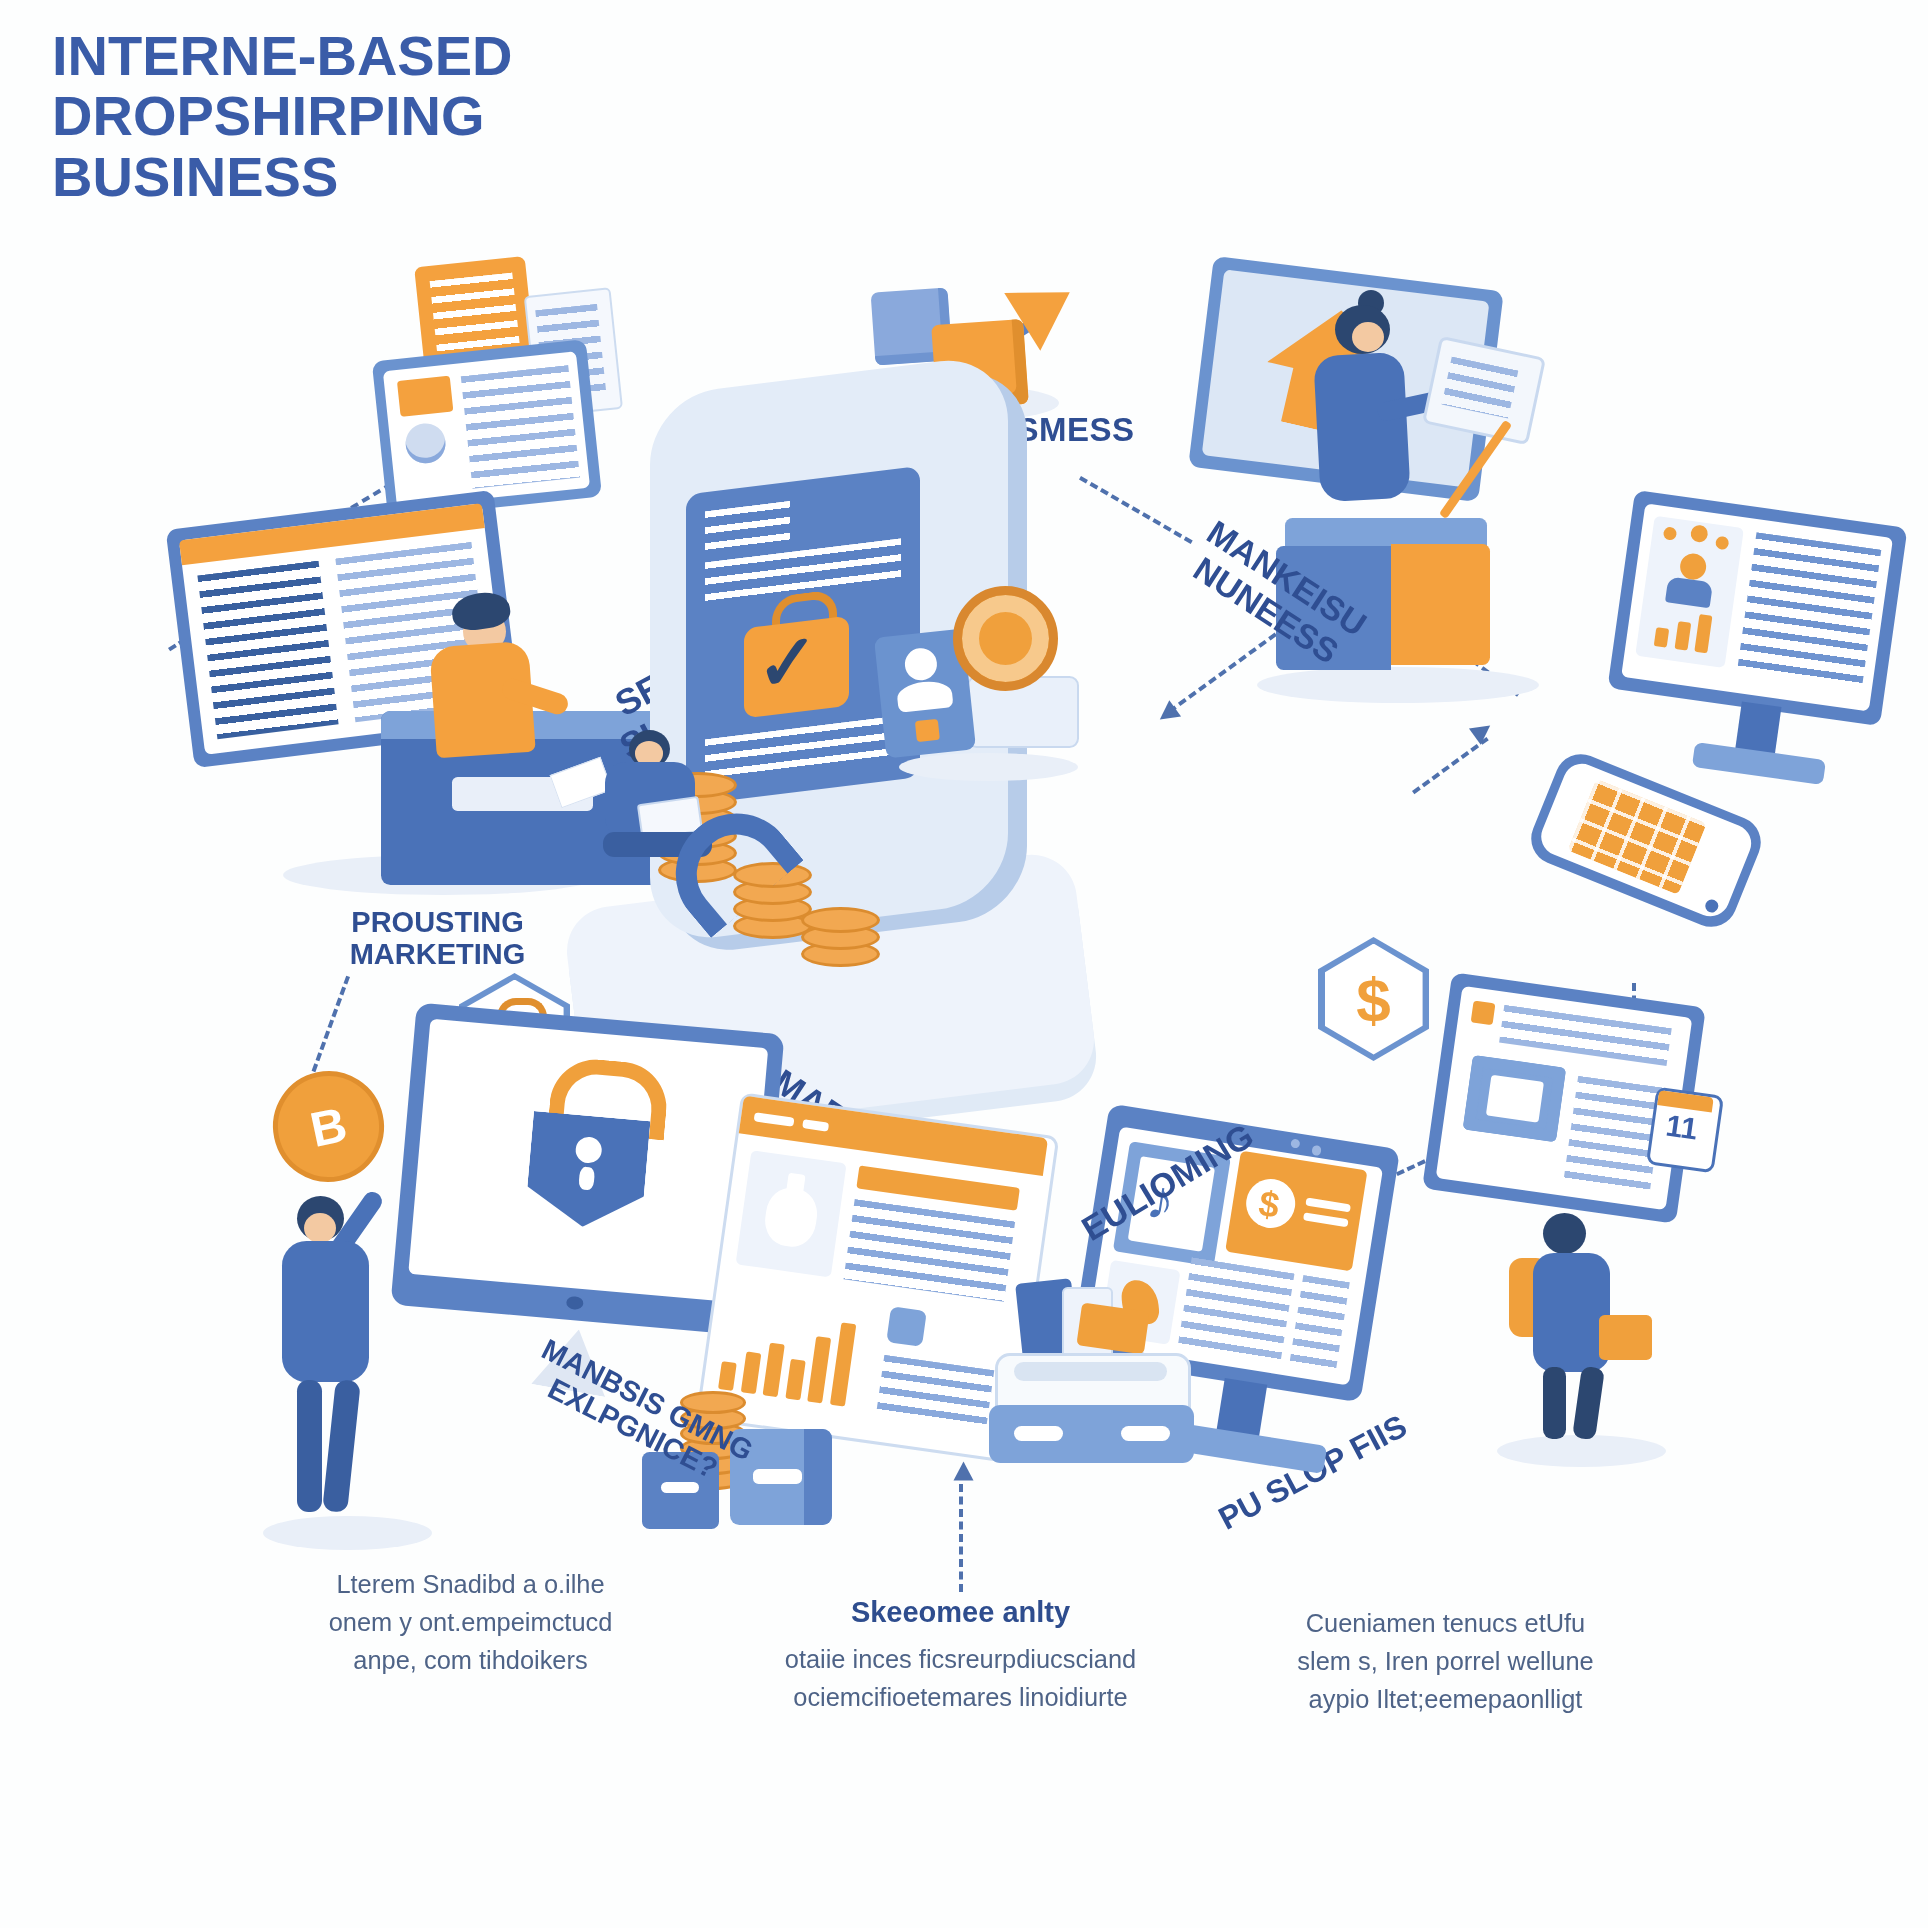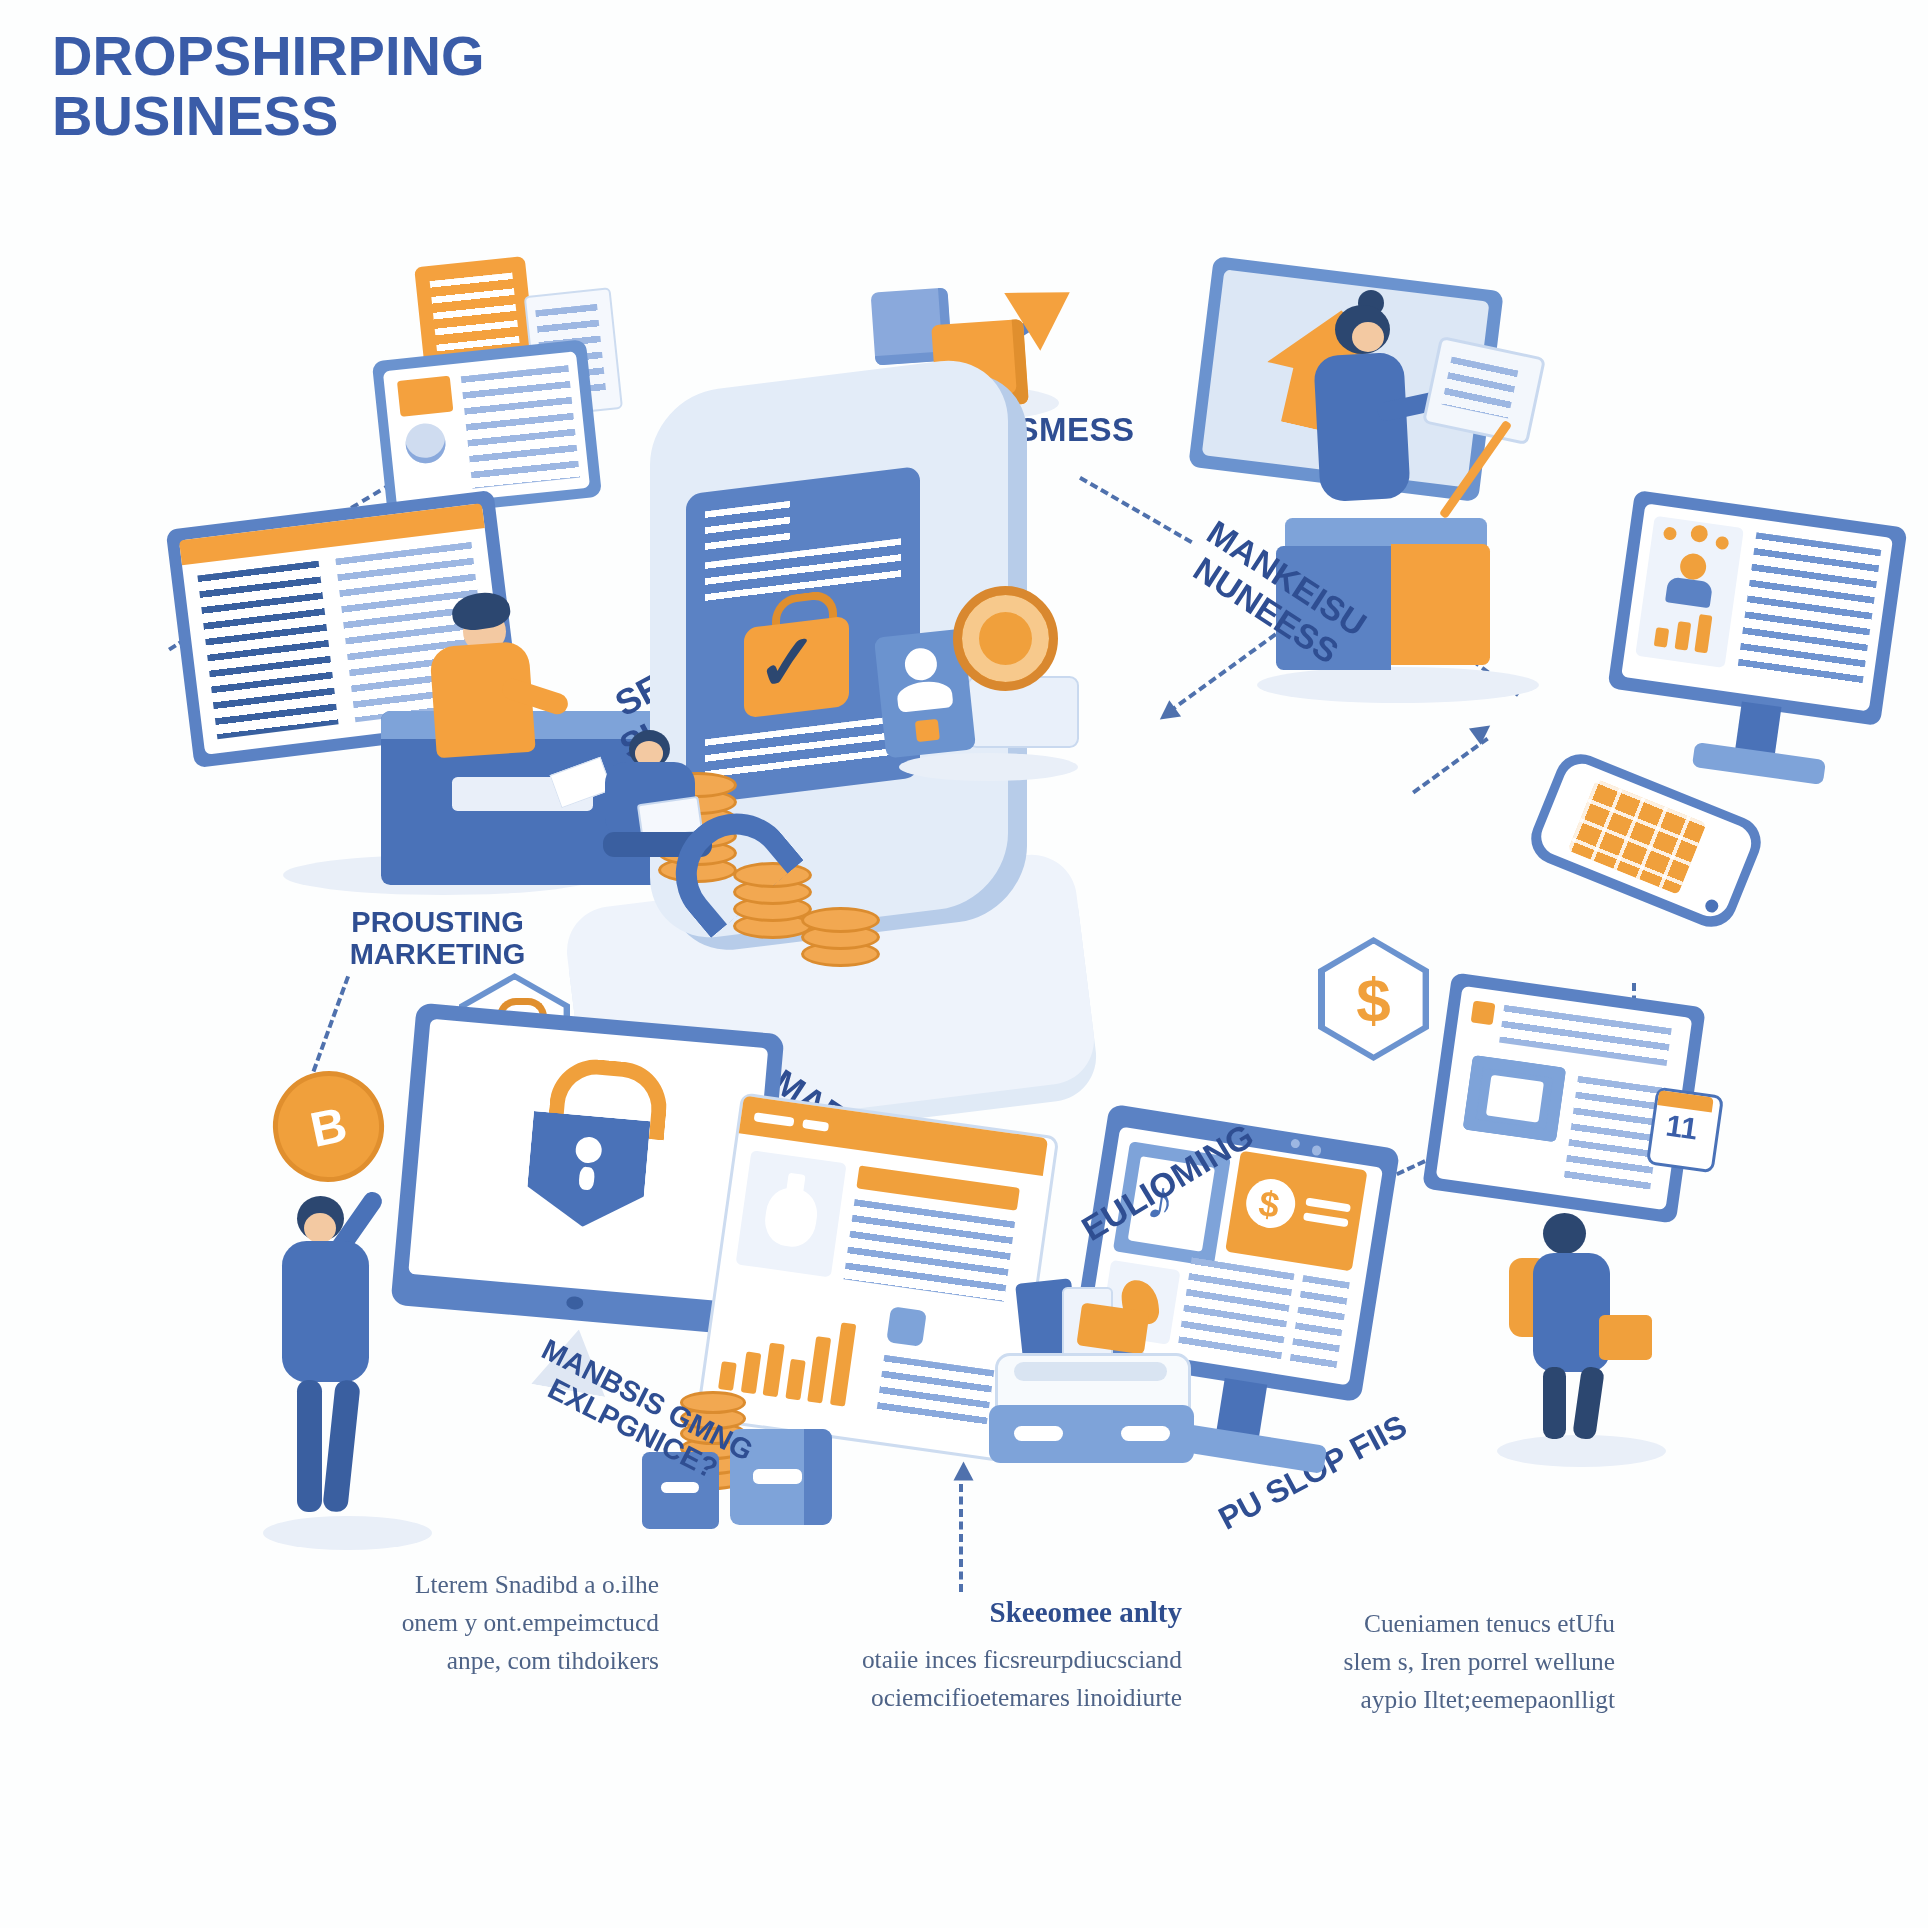--- a/index.html
+++ b/index.html
@@ -3,21 +3,21 @@
 <meta charset="utf-8">
 <style>
   html,body{margin:0;padding:0;background:#fff;}
   #canvas{position:relative;width:1928px;height:1928px;background:#fdfefe;overflow:hidden;
           font-family:"Liberation Sans",sans-serif;}
   .abs{position:absolute;}
   
   .title{position:absolute;left:52px;top:26px;width:640px;font-weight:bold;font-size:56px;
          line-height:1.08;color:#3a5ca8;letter-spacing:0;}
   .lbl{position:absolute;font-weight:bold;color:#2f4e92;text-align:center;line-height:1.12;}
-  .note{position:absolute;color:#4e6387;font-size:25.4px;line-height:1.5;text-align:right;font-family:Liberation Serif, serif;}
+  .note{position:absolute;color:#4e6387;font-size:25.4px;line-height:1.5;text-align:center;}
   .note .head{font-size:29px;font-weight:bold;color:#2e4d8e;margin-bottom:5.6px;}
   
   .dash{position:absolute;border-top:4.7px dashed #4f71ad;transform-origin:0 0;}
   .ah{position:absolute;width:0;height:0;border-top:10.4px solid transparent;
       border-bottom:10.4px solid transparent;border-left:19px solid #4f71ad;transform-origin:center;}
   
   .shadow{position:absolute;background:#e9eff8;border-radius:50%;}
   .hex{clip-path:polygon(50% 0,100% 26%,100% 74%,50% 100%,0 74%,0 26%);}
   .tlines{background-image:repeating-linear-gradient(to bottom,var(--lc,#9db7e2) 0 6.6px,transparent 6.6px 16px);}
   .coin{position:absolute;width:79px;height:26px;background:#f2a851;border:3.8px solid #db8c2f;
@@ -26,20 +26,21 @@
   .bar{position:absolute;bottom:0;width:15px;background:#f0a03c;border-radius:2.8px;}
   .frame{position:absolute;background:#5b82c4;border-radius:11.3px;}
   .screen{position:absolute;background:#fff;border-radius:6.6px;}
 </style>
 </head>
 <body>
 
 <div id="canvas">
 
   <div class="title">
+    <div>INTERNE-BASED</div>
     <div>DROPSHIRPING</div>
     <div>BUSINESS</div>
   </div>
 
   <i class="dash" style="left:168px;top:648px;width:66px;transform:rotate(-33deg);"></i>
   <i class="ah" style="left:211px;top:601px;transform:rotate(-33deg);"></i>
   <i class="dash" style="left:339px;top:513px;width:73px;transform:rotate(-31deg);"></i>
   <i class="ah" style="left:388px;top:460px;transform:rotate(-31deg);"></i>
   <i class="dash" style="left:714px;top:597px;width:184px;transform:rotate(-28deg);"></i>
   <i class="dash" style="left:962px;top:426px;width:102px;transform:rotate(90deg);"></i>

